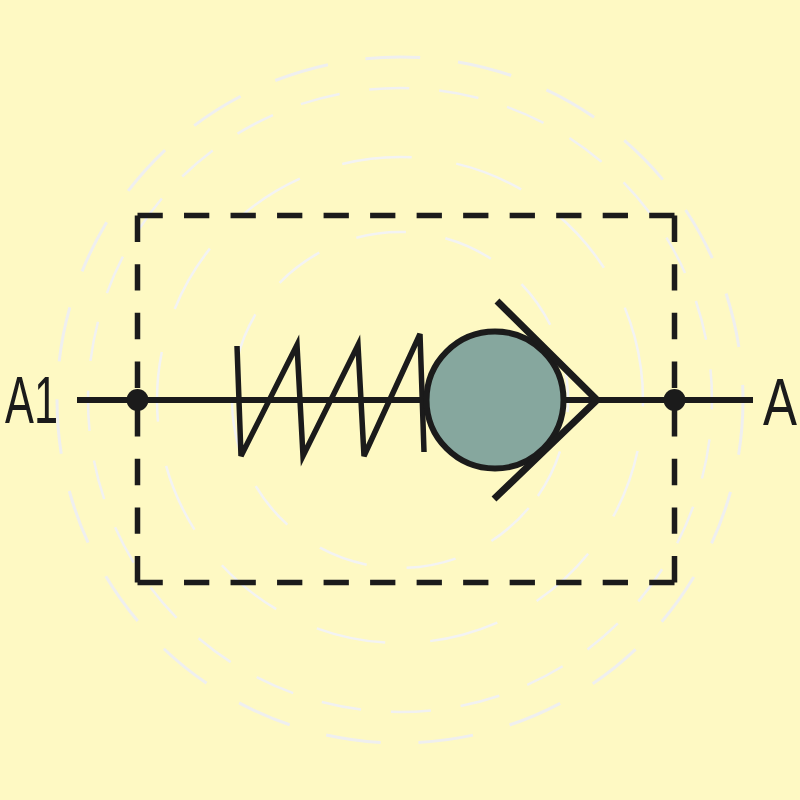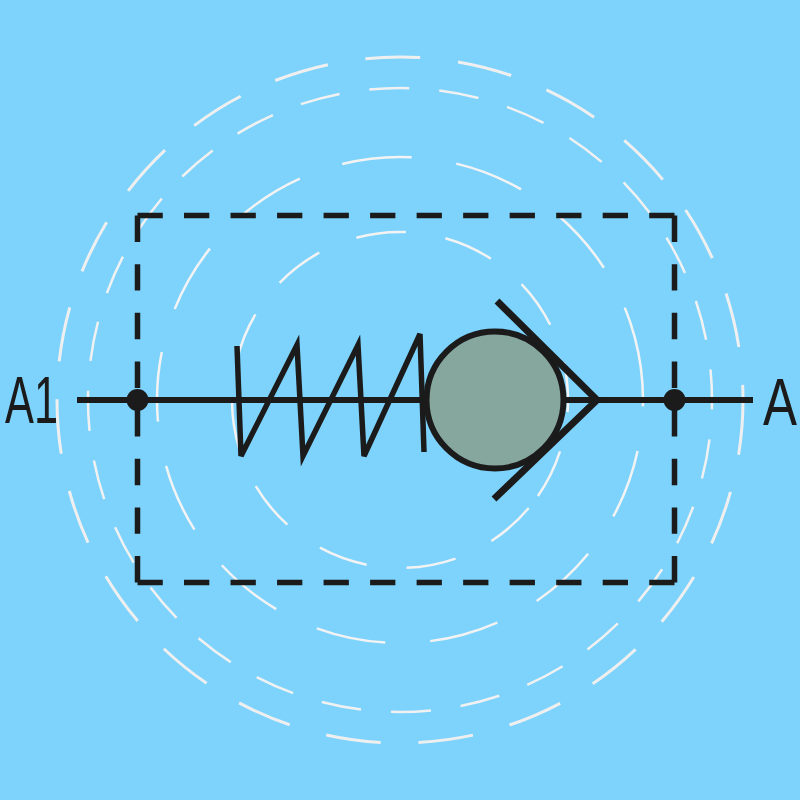--- a/index.html
+++ b/index.html
@@ -5,21 +5,21 @@
   html, body {
     margin: 0;
     padding: 0;
     background: #ffffff;
     font-family: "Liberation Sans", sans-serif;
   }
   .canvas {
     position: relative;
     width: 800px;
     height: 800px;
-    background: #7dd3fc;
+    background: #fef9c3;
     overflow: hidden;
   }
   svg { display: block; }
   .port-label {
     font-family: "Liberation Sans", sans-serif;
     font-size: 66px;
     font-weight: 400;
   }
 </style>
 </head>

